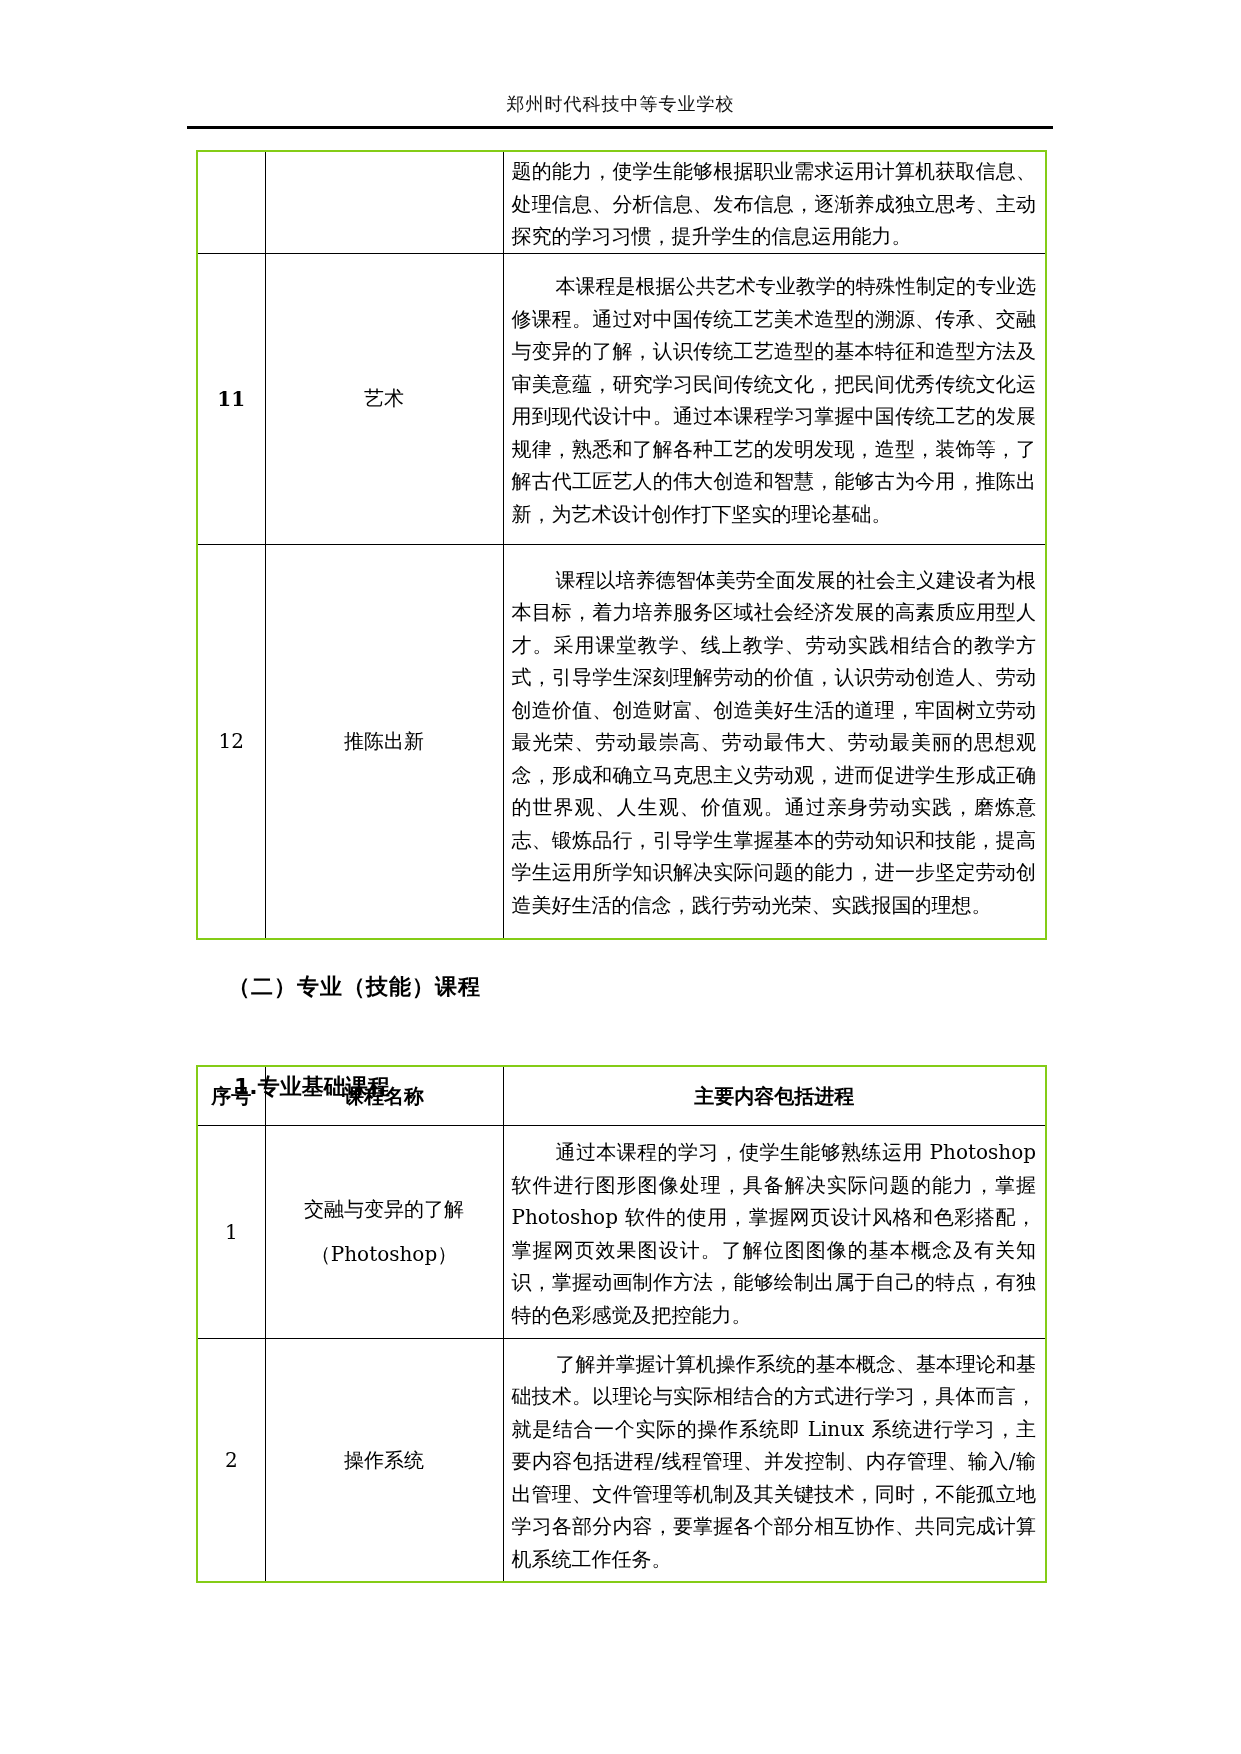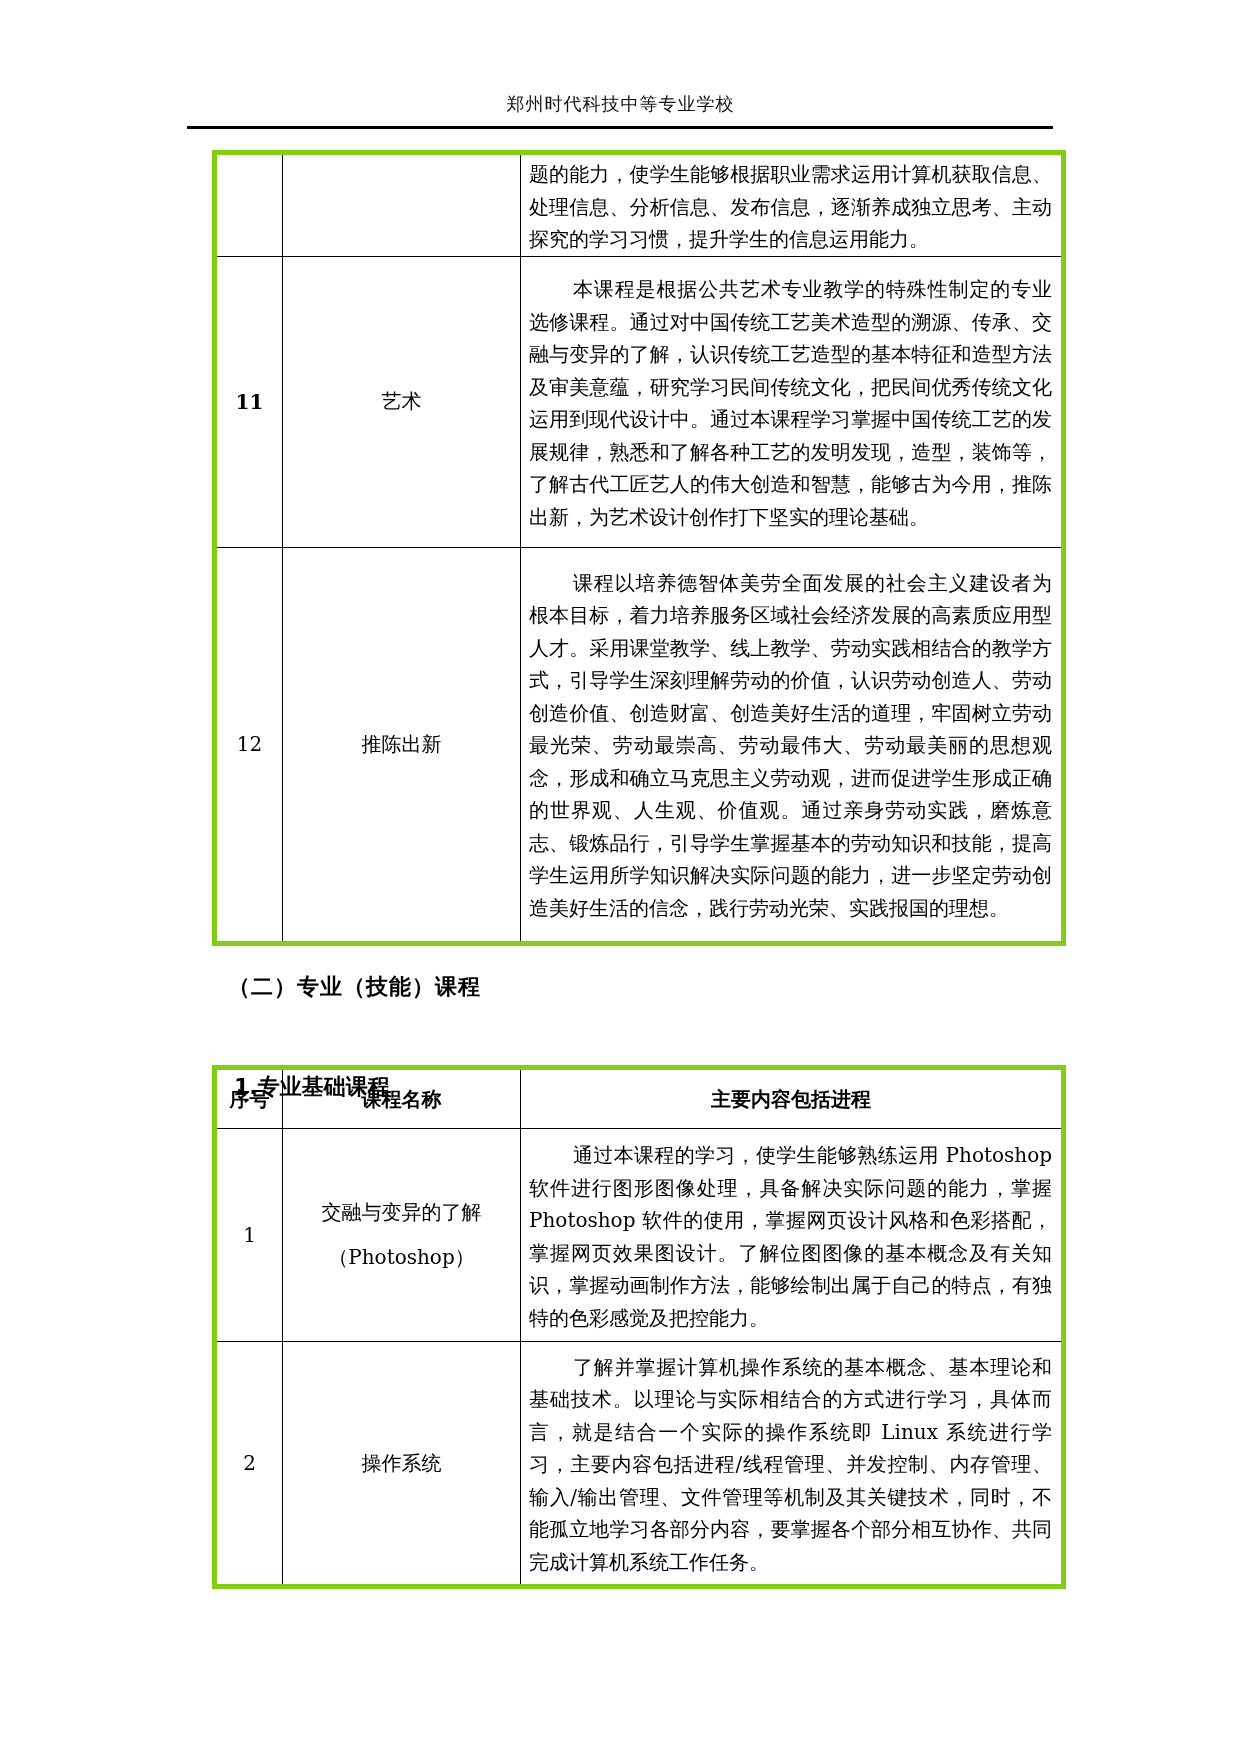--- a/index.html
+++ b/index.html
@@ -18,21 +18,21 @@
     position:absolute;top:126px;left:187px;width:866px;height:3px;background:#000;
   }
 
   table.doc{
     border-collapse:collapse;table-layout:fixed;width:849px;
     font-size:20px;color:#000;
   }
   table.doc td,table.doc th{
     border:1px solid #000;vertical-align:middle;overflow:hidden;
   }
-  table.doc{border:5px solid #84cc16;margin-left:16px;}
+  table.doc{border:2px solid #84cc16;}
   .tbl1{position:absolute;left:196px;top:150px;}
   .tbl2{position:absolute;left:196px;top:1065px;}
 
   col.c-no{width:68px;}
   col.c-name{width:238px;}
   col.c-content{width:543px;}
 
   td.no-cell,td.name-cell{text-align:center;}
   td.content-cell{
     vertical-align:top;text-align:justify;

